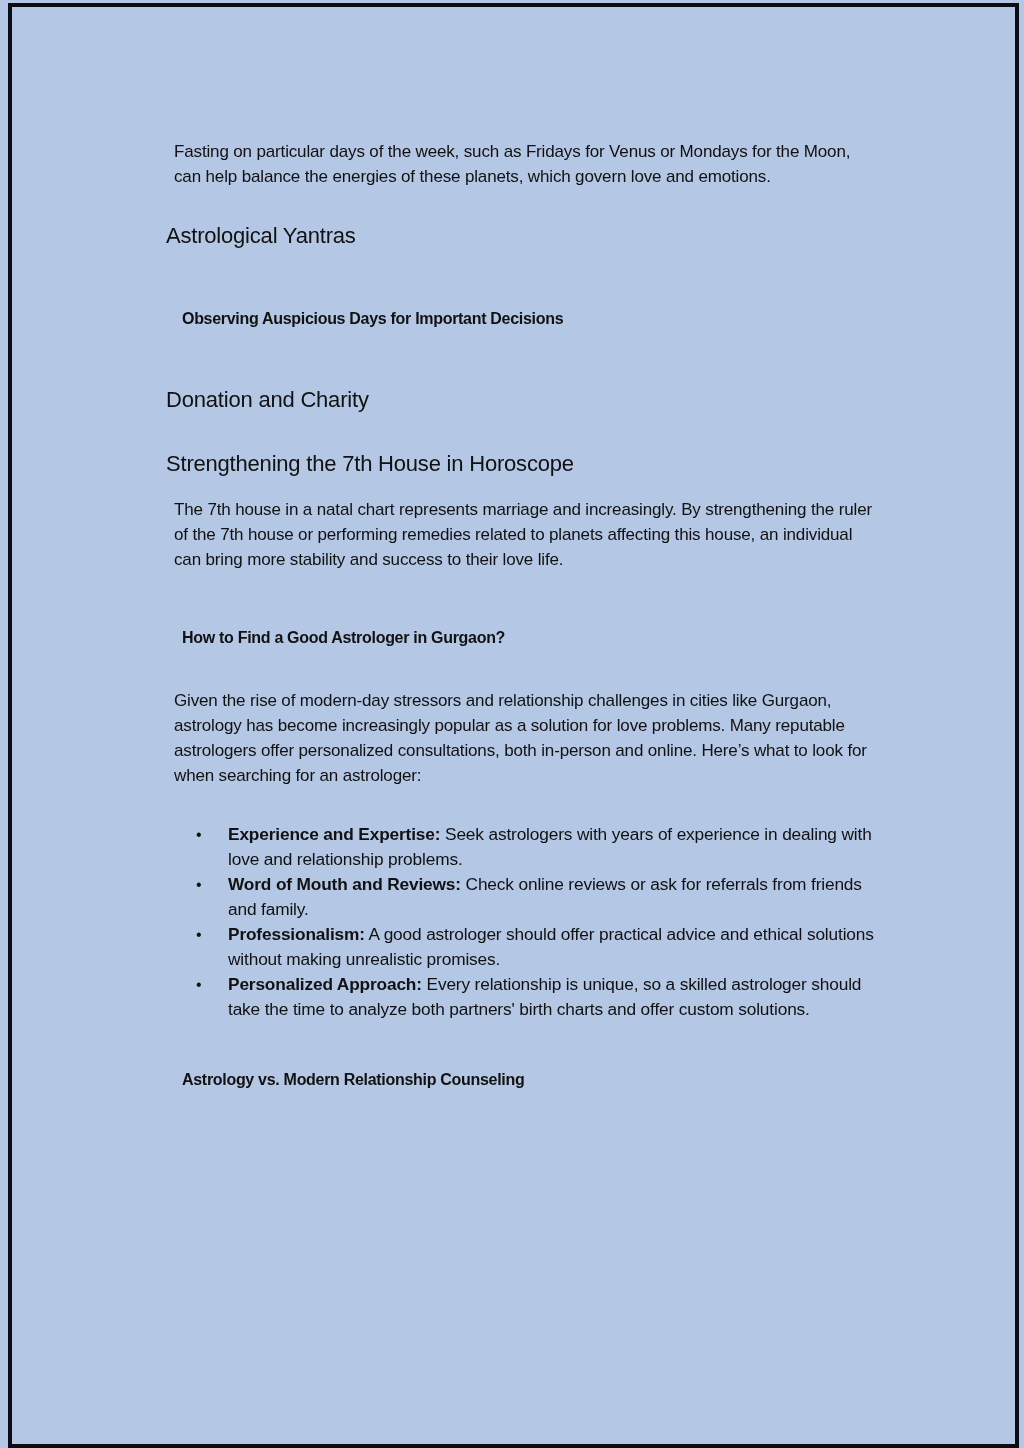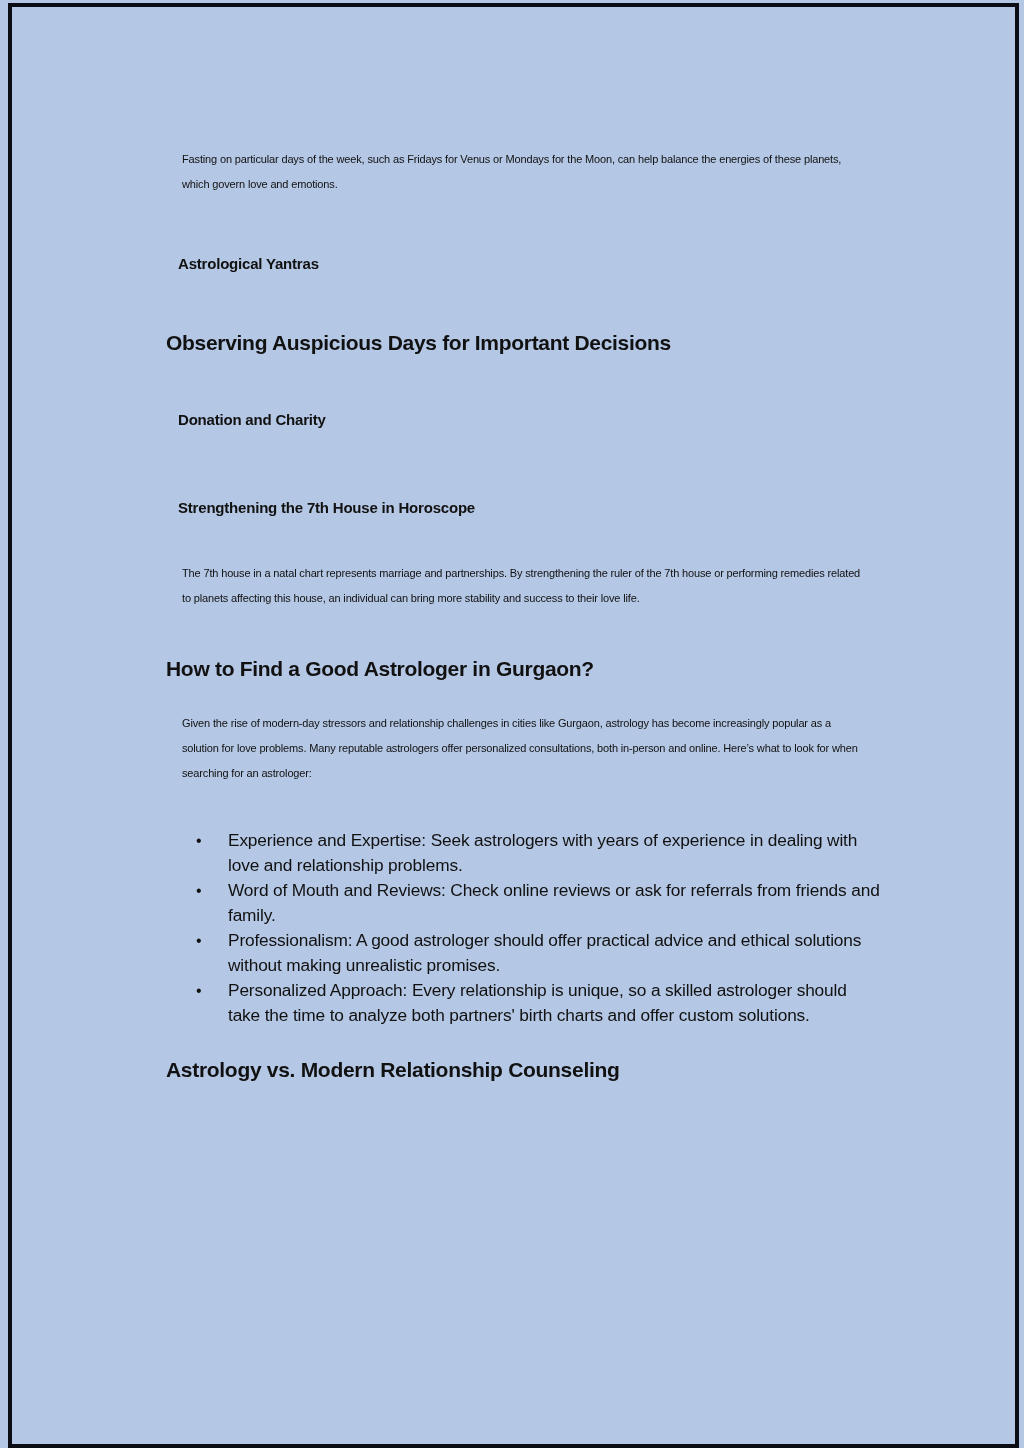--- a/index.html
+++ b/index.html
@@ -24,35 +24,35 @@
       border: 4px solid #0c0c14;
       background: #b4c7e4;
     }
     .content {
       position: absolute;
       left: 154px;
       top: 124px;
       width: 716px;
     }
     p {
-      margin: 16px;
-      font-size: 11px;
+      margin: 8px;
+      font-size: 17px;
       line-height: 25px;
       letter-spacing: -0.15px;
     }
     h3 {
-      margin: 12px;
-      font-size: 15px;
-      font-weight: bold;
+      margin: 0;
+      font-size: 22px;
+      font-weight: normal;
       line-height: 25px;
       letter-spacing: -0.2px;
     }
     h2 {
-      margin: 0;
-      font-size: 21px;
+      margin: 16px;
+      font-size: 16px;
       font-weight: bold;
       line-height: 28px;
       letter-spacing: -0.3px;
     }
     .gap-after-p { height: 26px; }
     .gap-after-h3 { height: 13px; }
     .gap-before-h2 { height: 28px; }
     .gap-after-h2 { height: 12px; }
 
     ul.bullets {
@@ -67,21 +67,21 @@
       line-height: 25px;
       letter-spacing: -0.15px;
     }
     ul.bullets li .bullet {
       position: absolute;
       left: 30px;
       top: 0;
       font-size: 16px;
     }
     ul.bullets li .term {
-      font-weight: normal;
+      font-weight: bold;
     }
   </style>
 </head>
 <body>
 
 <div class="page-frame">
   <div class="content">
 
     <p>Fasting on particular days of the week, such as Fridays for Venus or Mondays for the Moon, can help balance the energies of these planets, which govern love and emotions.</p>
     <div class="gap-after-p"></div>
@@ -97,21 +97,21 @@
     <div class="gap-after-p"></div>
 
     <h3>Donation and Charity</h3>
     <div class="gap-after-h3"></div>
 
     <div class="gap-after-p"></div>
 
     <h3>Strengthening the 7th House in Horoscope</h3>
     <div class="gap-after-h3"></div>
 
-    <p>The 7th house in a natal chart represents marriage and partnerships. By strengthening the ruler of the 7th house or performing remedies related to planets affecting this house, an individual can bring more stability and success to their love life.</p>
+    <p>The 7th house in a natal chart represents marriage and increasingly. By strengthening the ruler of the 7th house or performing remedies related to planets affecting this house, an individual can bring more stability and success to their love life.</p>
     <div class="gap-before-h2"></div>
 
     <h2>How to Find a Good Astrologer in Gurgaon?</h2>
     <div class="gap-after-h2"></div>
 
     <p>Given the rise of modern-day stressors and relationship challenges in cities like Gurgaon, astrology has become increasingly popular as a solution for love problems. Many reputable astrologers offer personalized consultations, both in-person and online. Here’s what to look for when searching for an astrologer:</p>
     <div class="gap-after-p"></div>
 
     <ul class="bullets">
       <li>

